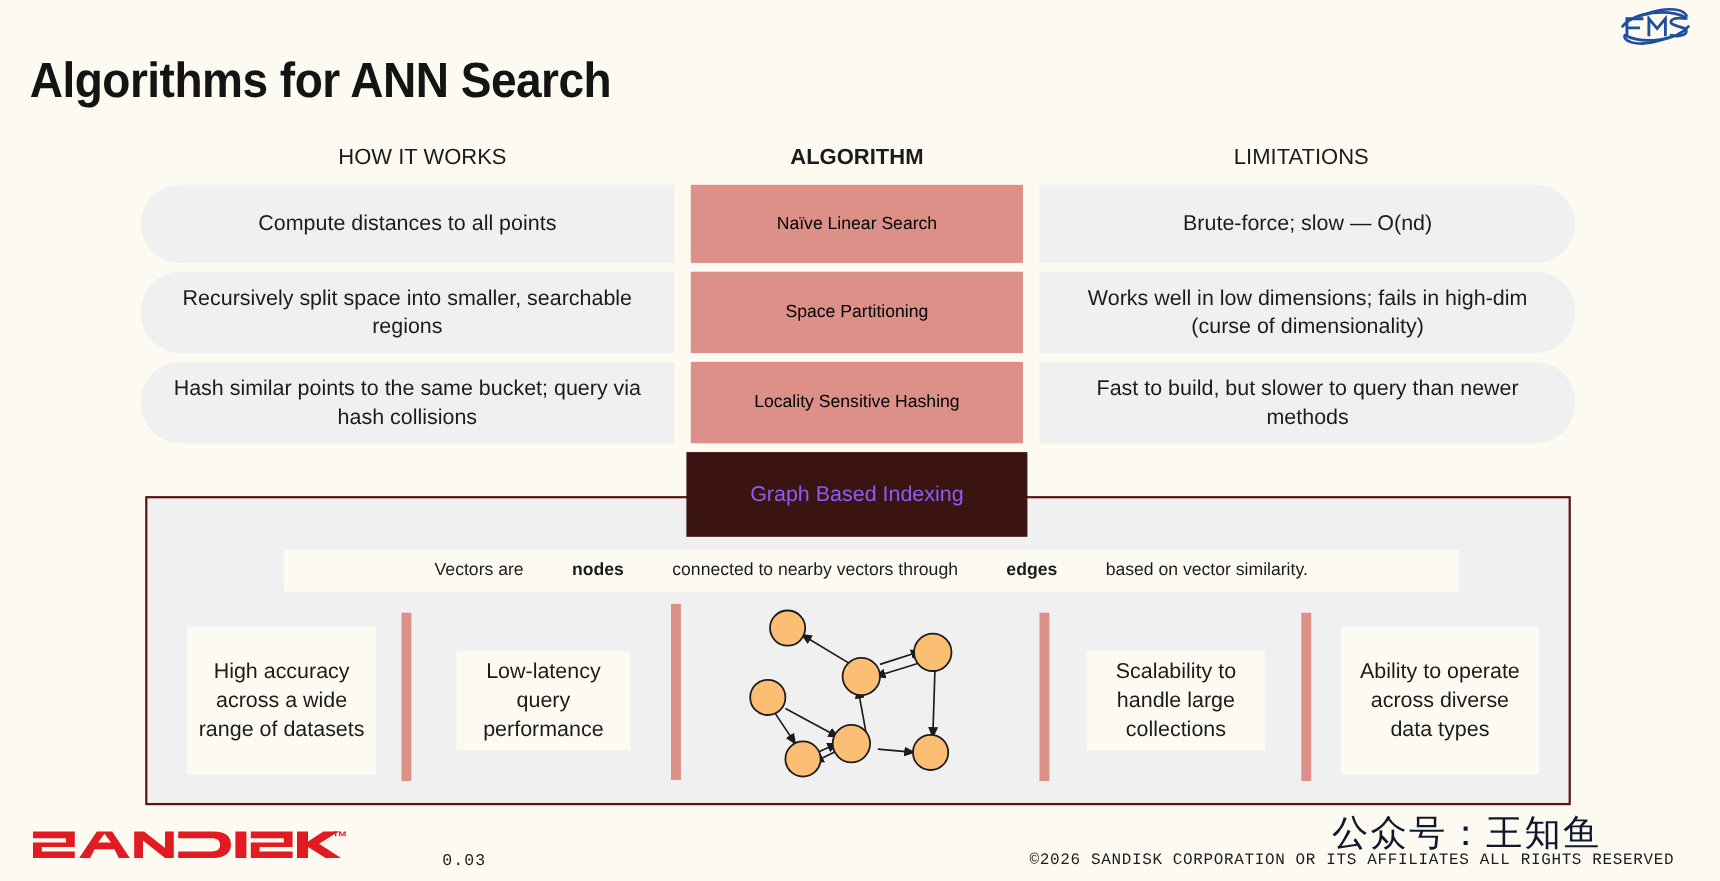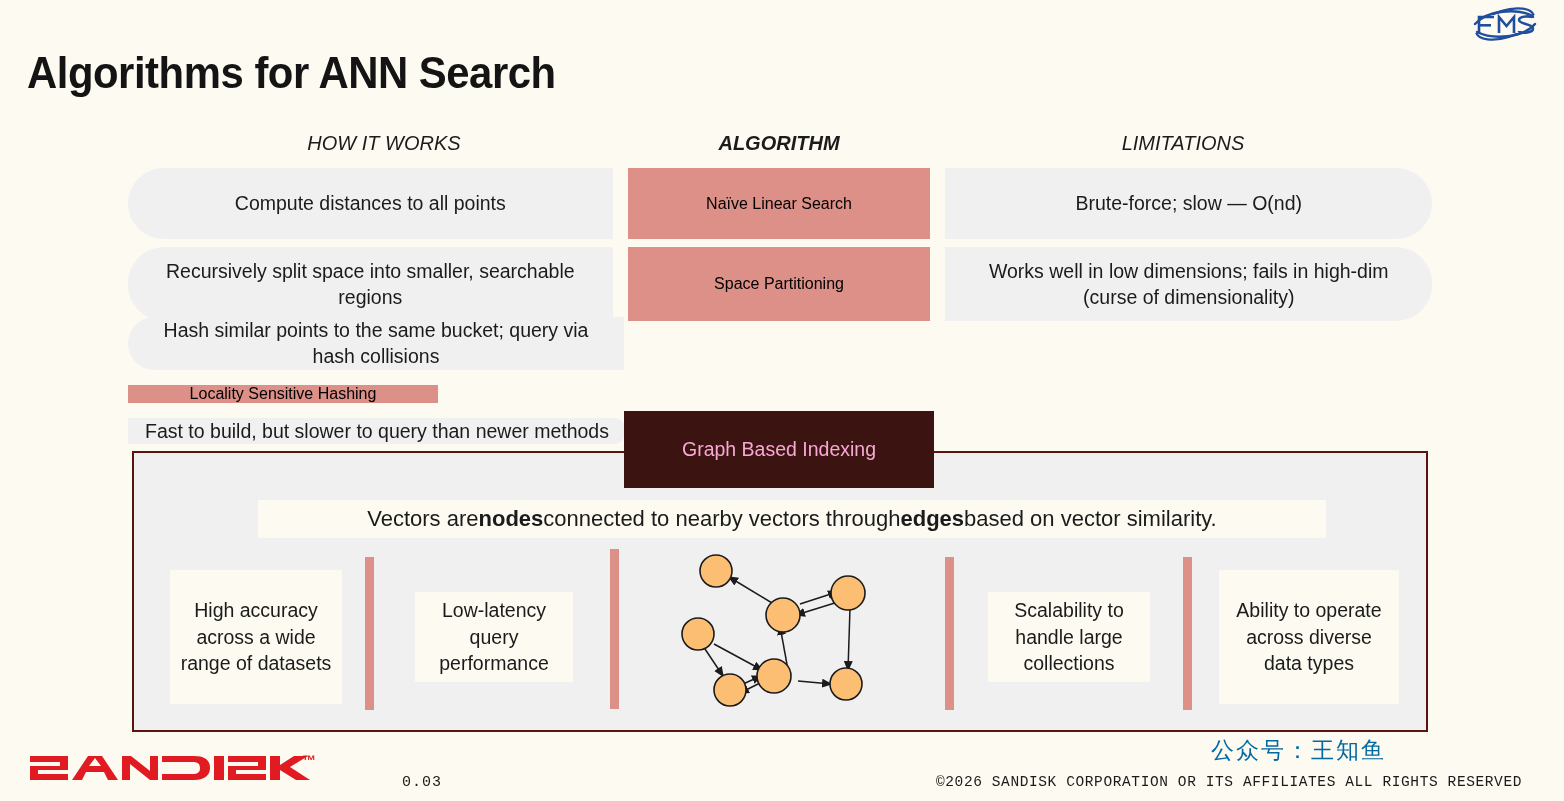--- a/index.html
+++ b/index.html
@@ -43,38 +43,37 @@
   }
 
   
   .col-head {
     position: absolute;
     top: 132px;
     font-size: 20px;
     color: #1b1b1b;
     text-align: center;
     white-space: nowrap;
-    font-style: italic;
   }
   .col-head.how   { left: 128px; width: 512px; }
   .col-head.algo  { left: 624px; width: 310px; font-weight: bold; }
   .col-head.limit { left: 934px; width: 498px; }
 
   
   .row {
     position: absolute;
     left: 128px;
     width: 1304px;
     display: flex;
     align-items: stretch;
     gap: 15px;
   }
   .row-1 { top: 168px; height: 71px; }
   .row-2 { top: 247px; height: 74px; }
-  .row-3 { top: 317px; height: 74px; flex-direction: column; }
+  .row-3 { top: 329px; height: 74px; }
 
   .cell-how, .cell-limit {
     background: #F0F0F0;
     display: flex;
     align-items: center;
     justify-content: center;
     text-align: center;
     font-size: 19.5px;
     color: #1b1b1b;
     line-height: 1.35;
@@ -110,37 +109,38 @@
   .algo-dark {
     position: absolute;
     left: 624px;
     top: 411px;
     width: 310px;
     height: 77px;
     background: #3B1412;
     display: flex;
     align-items: center;
     justify-content: center;
-    color: #f9a8d4;
+    color: #8b5cf6;
     font-size: 19.5px;
     z-index: 5;
   }
   .callout {
     position: absolute;
     left: 258px;
     top: 500px;
     width: 1068px;
     height: 38px;
     background: #FDFAF2;
     display: flex;
     align-items: center;
     justify-content: center;
-    font-size: 22px;
+    font-size: 16px;
     color: #1b1b1b;
     z-index: 6;
+    gap: 44px;
   }
   .callout b { font-weight: bold; }
 
   
   .benefit {
     position: absolute;
     background: #FDFAF2;
     display: flex;
     align-items: center;
     justify-content: center;
@@ -175,22 +175,22 @@
     width: 280px;
     height: 170px;
     z-index: 6;
   }
 
   
   .watermark {
     position: absolute;
     left: 1211px;
     top: 735px;
-    font-size: 23px;
-    color: #0369a1;
+    font-size: 33px;
+    color: #0f172a;
     letter-spacing: 2px;
     white-space: nowrap;
     z-index: 8;
   }
 
   
   .footer-logo {
     position: absolute;
     left: 28px;
     top: 752px;

